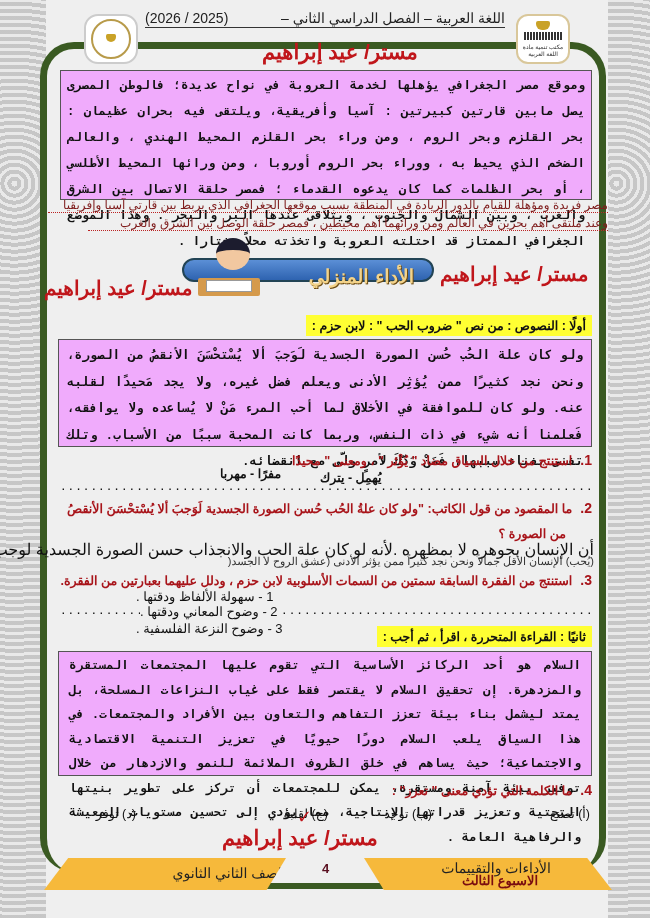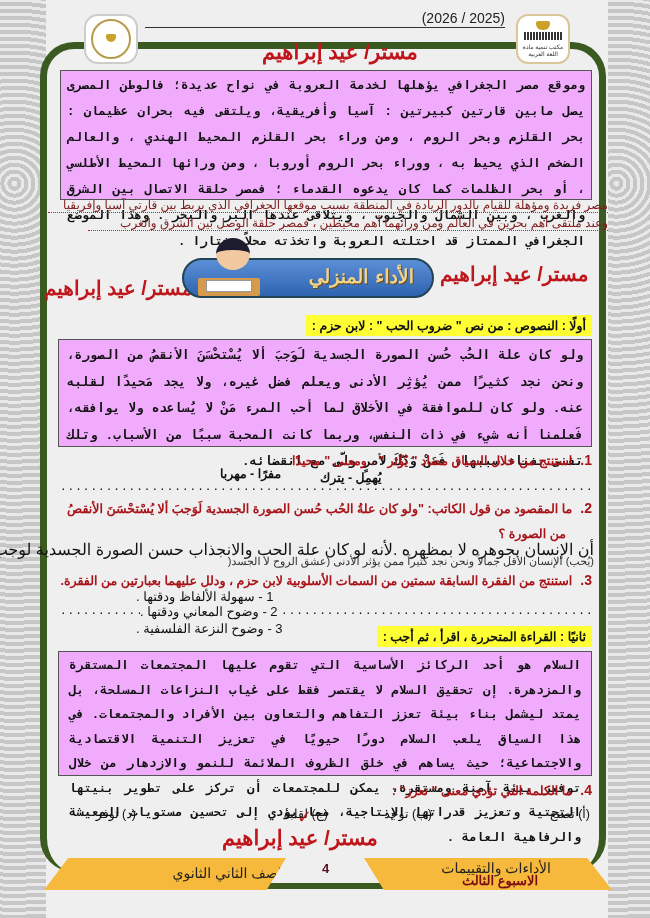--- a/index.html
+++ b/index.html
@@ -54,21 +54,21 @@
     font-family:Liberation Mono, monospace; font-weight:bold; color:#111;
   }
   .box1 { left:60px; top:70px; width:532px; height:130px; font-size:12.3px; line-height:26px; padding:2px 6px; text-align-last:right; }
   .box2 { left:58px; top:339px; width:534px; height:108px; font-size:12.6px; line-height:26.5px; padding:3px 8px; }
   .box3 { left:58px; top:651px; width:534px; height:125px; font-size:12.4px; line-height:24.5px; padding:2px 10px; }
   .dotted-line {
     position:absolute; direction:rtl; white-space:nowrap; font-family:"Liberation Sans", sans-serif;
     font-size:12px; color:#7f1d1d; border-bottom:1.5px dotted #b22;
   }
   .banner {
-    position:absolute; left:182px; top:258px; width:252px; height:40px;
+    position:absolute; left:182px; top:258px; width:252px; height:24px;
     background:linear-gradient(#5b8fd6,#2e63b0); border-radius:20px; border:2px solid #245;
     box-sizing:border-box;
   }
   .banner-text {
     position:absolute; right:18px; top:5px; font-family:"DejaVu Serif", serif; font-weight:bold;
     font-size:19px; color:#f3d38a; direction:rtl; text-shadow:1px 1px 0 #6b4a12;
   }
   .kid-head { position:absolute; left:32px; top:-22px; width:34px; height:32px; border-radius:50%; background:#f2c8a0; border-top:12px solid #1c1c2e; box-sizing:border-box; }
   .kid-desk { position:absolute; left:14px; top:18px; width:62px; height:18px; background:#d59a4c; border-radius:2px; }
   .kid-book { position:absolute; left:22px; top:20px; width:44px; height:10px; background:#fff; border:1px solid #999; }
@@ -96,20 +96,21 @@
 </style>
 </head>
 <body>
 
 <div class="side-pattern side-left"></div>
 <div class="side-pattern side-right"></div>
 <div class="page"></div>
 <div class="frame"></div>
 
 <div class="header-title">
+  <span>اللغة العربية – الفصل الدراسي الثاني –</span>
   <span>(2025 / 2026)</span>
 </div>
 <div class="logo logo-left">
   <div class="seal">
       <div class="eagle"></div>
     </div>
 </div>
 <div class="logo logo-right">
   <div class="eagle"></div>
   <div style="width:38px;height:8px;background:repeating-linear-gradient(90deg,#333 0 2px,#fff 2px 3px);margin-bottom:3px"></div>

